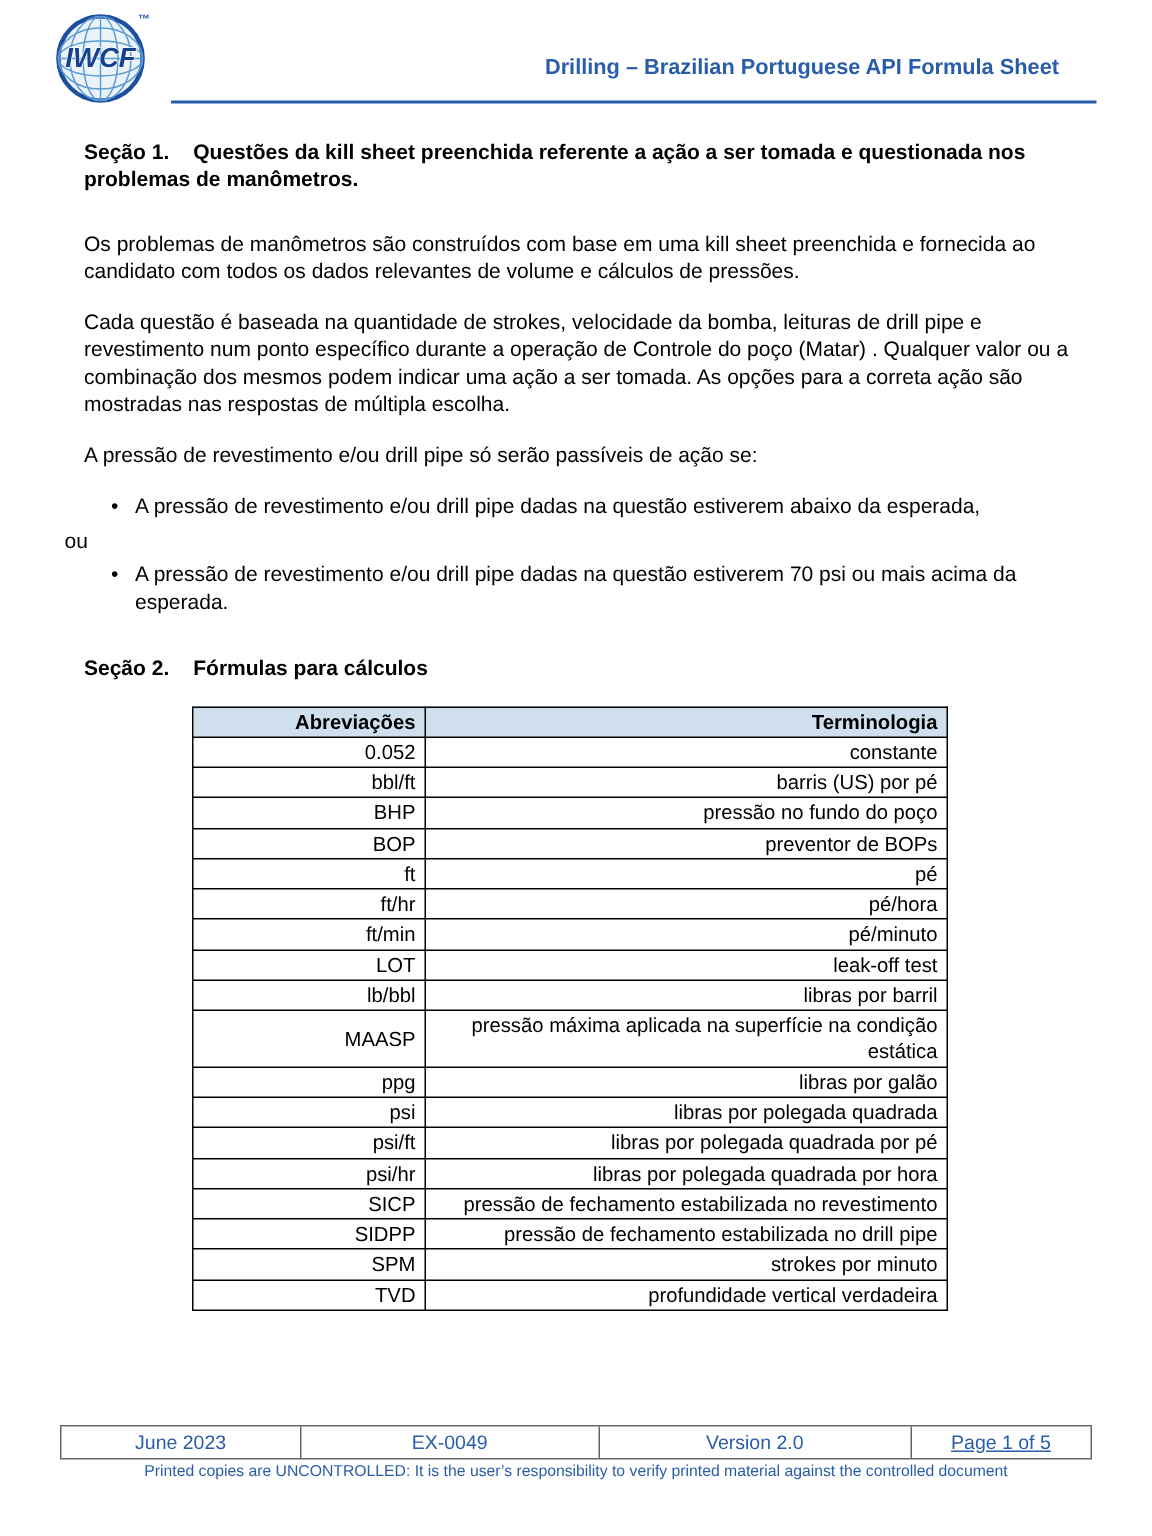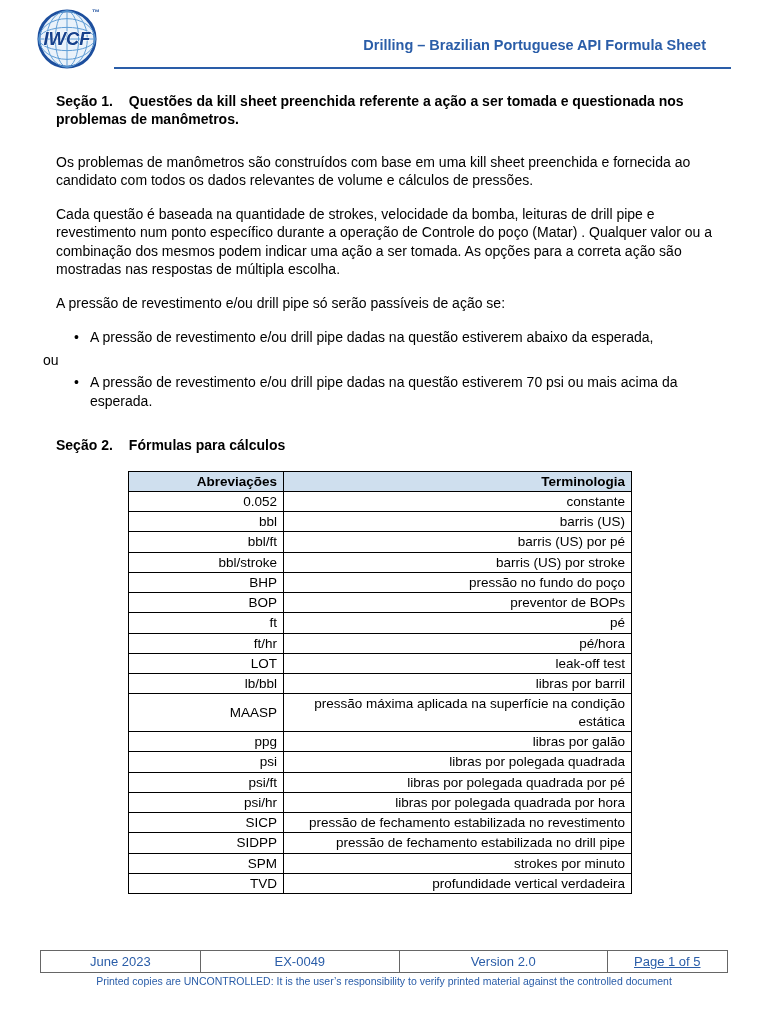--- a/index.html
+++ b/index.html
@@ -104,46 +104,42 @@
           <th>Abreviações</th>
           <th>Terminologia</th>
         </tr>
       </thead>
       <tbody>
           <tr>
             <td>0.052</td>
             <td>constante</td>
           </tr>
           <tr>
-            <td>bbl</td>
-            <td>barris (US)</td>
-          </tr>
-          <tr>
             <td>bbl/ft</td>
             <td>barris (US) por pé</td>
-          </tr>
-          <tr>
-            <td>bbl/stroke</td>
-            <td>barris (US) por stroke</td>
           </tr>
           <tr>
             <td>BHP</td>
             <td>pressão no fundo do poço</td>
           </tr>
           <tr>
             <td>BOP</td>
             <td>preventor de BOPs</td>
           </tr>
           <tr>
             <td>ft</td>
             <td>pé</td>
           </tr>
           <tr>
             <td>ft/hr</td>
             <td>pé/hora</td>
+          </tr>
+          <tr>
+            <td>ft/min</td>
+            <td>pé/minuto</td>
           </tr>
           <tr>
             <td>LOT</td>
             <td>leak-off test</td>
           </tr>
           <tr>
             <td>lb/bbl</td>
             <td>libras por barril</td>
           </tr>
           <tr>

